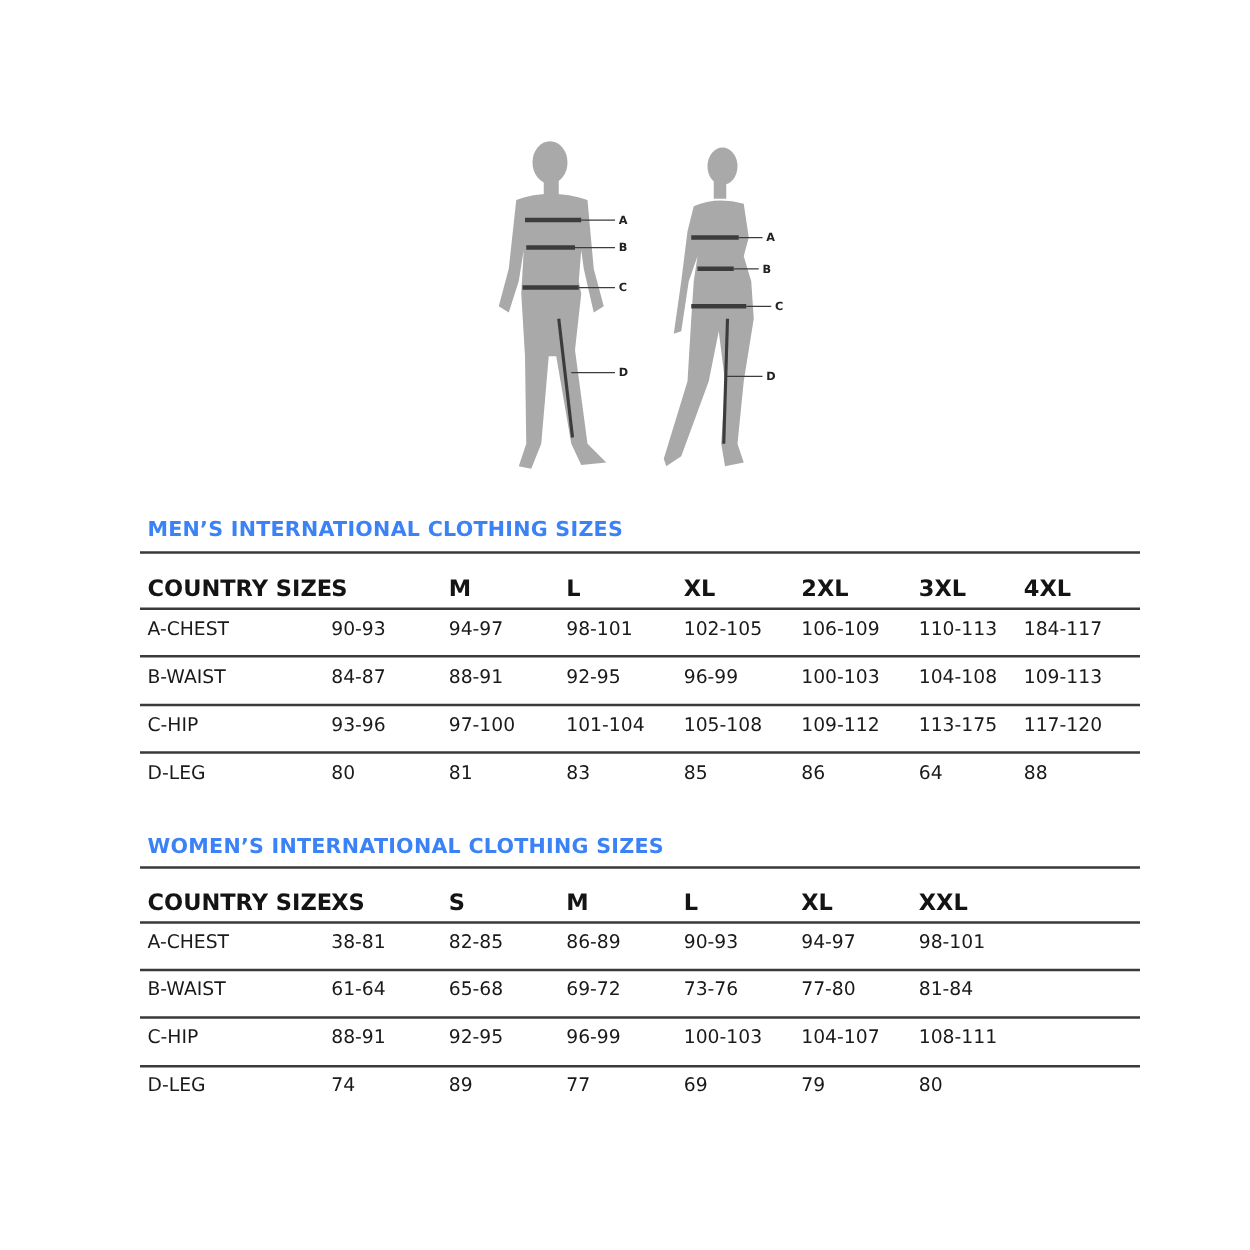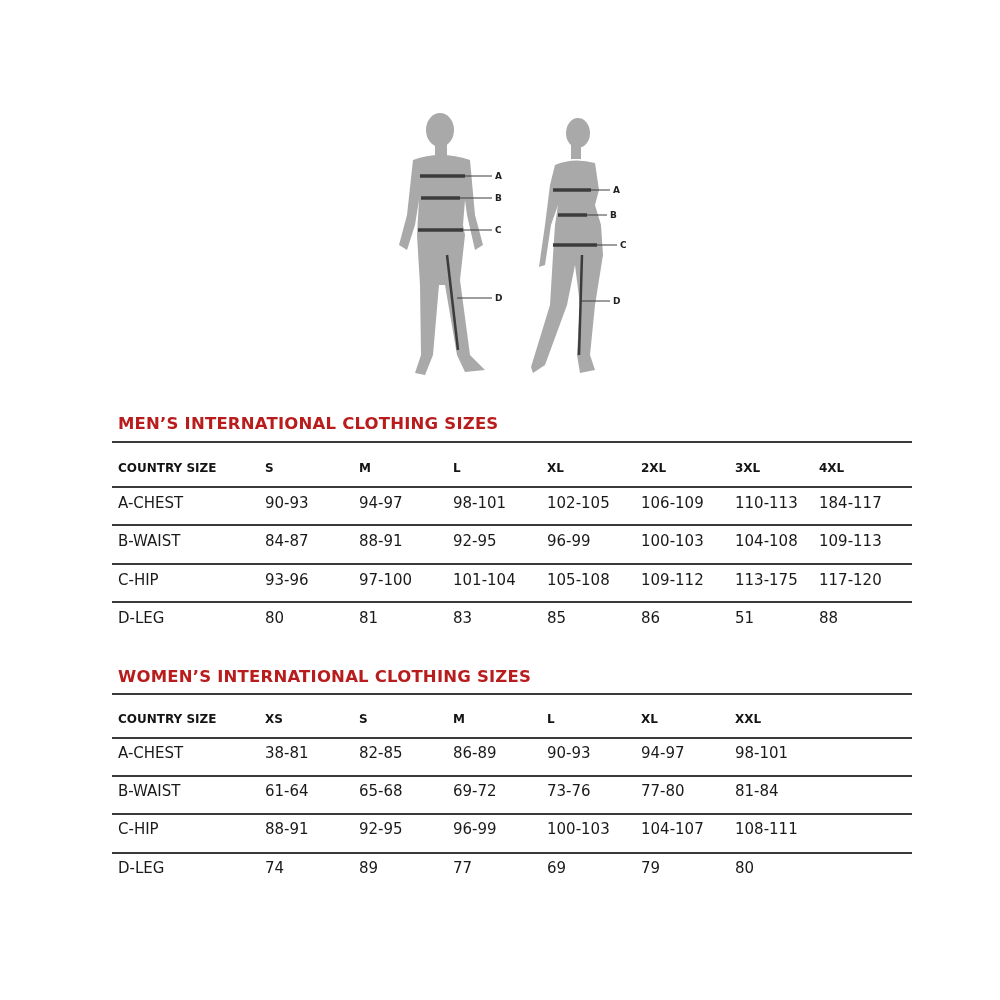--- a/index.html
+++ b/index.html
@@ -1,24 +1,24 @@
 <!DOCTYPE html>
 <html><head>
 <meta charset="utf-8">
 <style>
   html, body { margin:0; padding:0; background:#ffffff; }
   body { width:1000px; height:1000px; position:relative; overflow:hidden; font-family:"DejaVu Sans", sans-serif; color:#111; }
   .figures { position:absolute; left:395px; top:105px; width:245px; height:280px; }
   .figures svg { width:100%; height:100%; display:block; }
   .section { position:absolute; left:112px; width:800px; }
-  .section-title { position:absolute; left:6px; font-family:"DejaVu Sans", sans-serif; font-weight:bold; font-size:16.5px; letter-spacing:0.2px; color:#b91c1c; white-space:nowrap; }
+  .section-title { position:absolute; left:6px; font-family:"DejaVu Sans", sans-serif; font-weight:bold; font-size:16.5px; letter-spacing:0.2px; color:#3b82f6; white-space:nowrap; }
   .rule { position:absolute; left:0; width:800px; height:2px; background:#3a3a3a; }
   .row { position:absolute; left:0; width:800px; height:20px; }
   .cell { position:absolute; top:0; font-size:15px; color:#1a1a1a; white-space:nowrap; }
-  .hdr .cell { font-weight:bold; font-size:12px; color:#141414; }
+  .hdr .cell { font-weight:bold; font-size:18px; color:#141414; }
   .c0{left:6px}.c1{left:153px}.c2{left:247px}.c3{left:341px}.c4{left:435px}.c5{left:529px}.c6{left:623px}.c7{left:707px}
 </style>
 </head>
 <body>
 
 <div class="figures">
   <svg viewBox="0 0 245 280" xmlns="http://www.w3.org/2000/svg">
 
     <g fill="#a9a9a9">
       <ellipse cx="45" cy="25" rx="14" ry="17"></ellipse>
@@ -118,21 +118,21 @@
     <span class="cell c7">117-120</span>
   </div>
   <div class="rule" style="top:187px;"></div>
   <div class="row" style="top:195px;">
     <span class="cell c0">D-LEG</span>
     <span class="cell c1">80</span>
     <span class="cell c2">81</span>
     <span class="cell c3">83</span>
     <span class="cell c4">85</span>
     <span class="cell c5">86</span>
-    <span class="cell c6">51</span>
+    <span class="cell c6">64</span>
     <span class="cell c7">88</span>
   </div>
 </div>
 
 <div class="section" style="top:667px;">
   <div class="section-title" style="top:0px;">WOMEN’S INTERNATIONAL  CLOTHING SIZES</div>
   <div class="rule" style="top:26px;"></div>
   <div class="row hdr" style="top:45px;">
     <span class="cell c0">COUNTRY SIZE</span>
     <span class="cell c1">XS</span>

